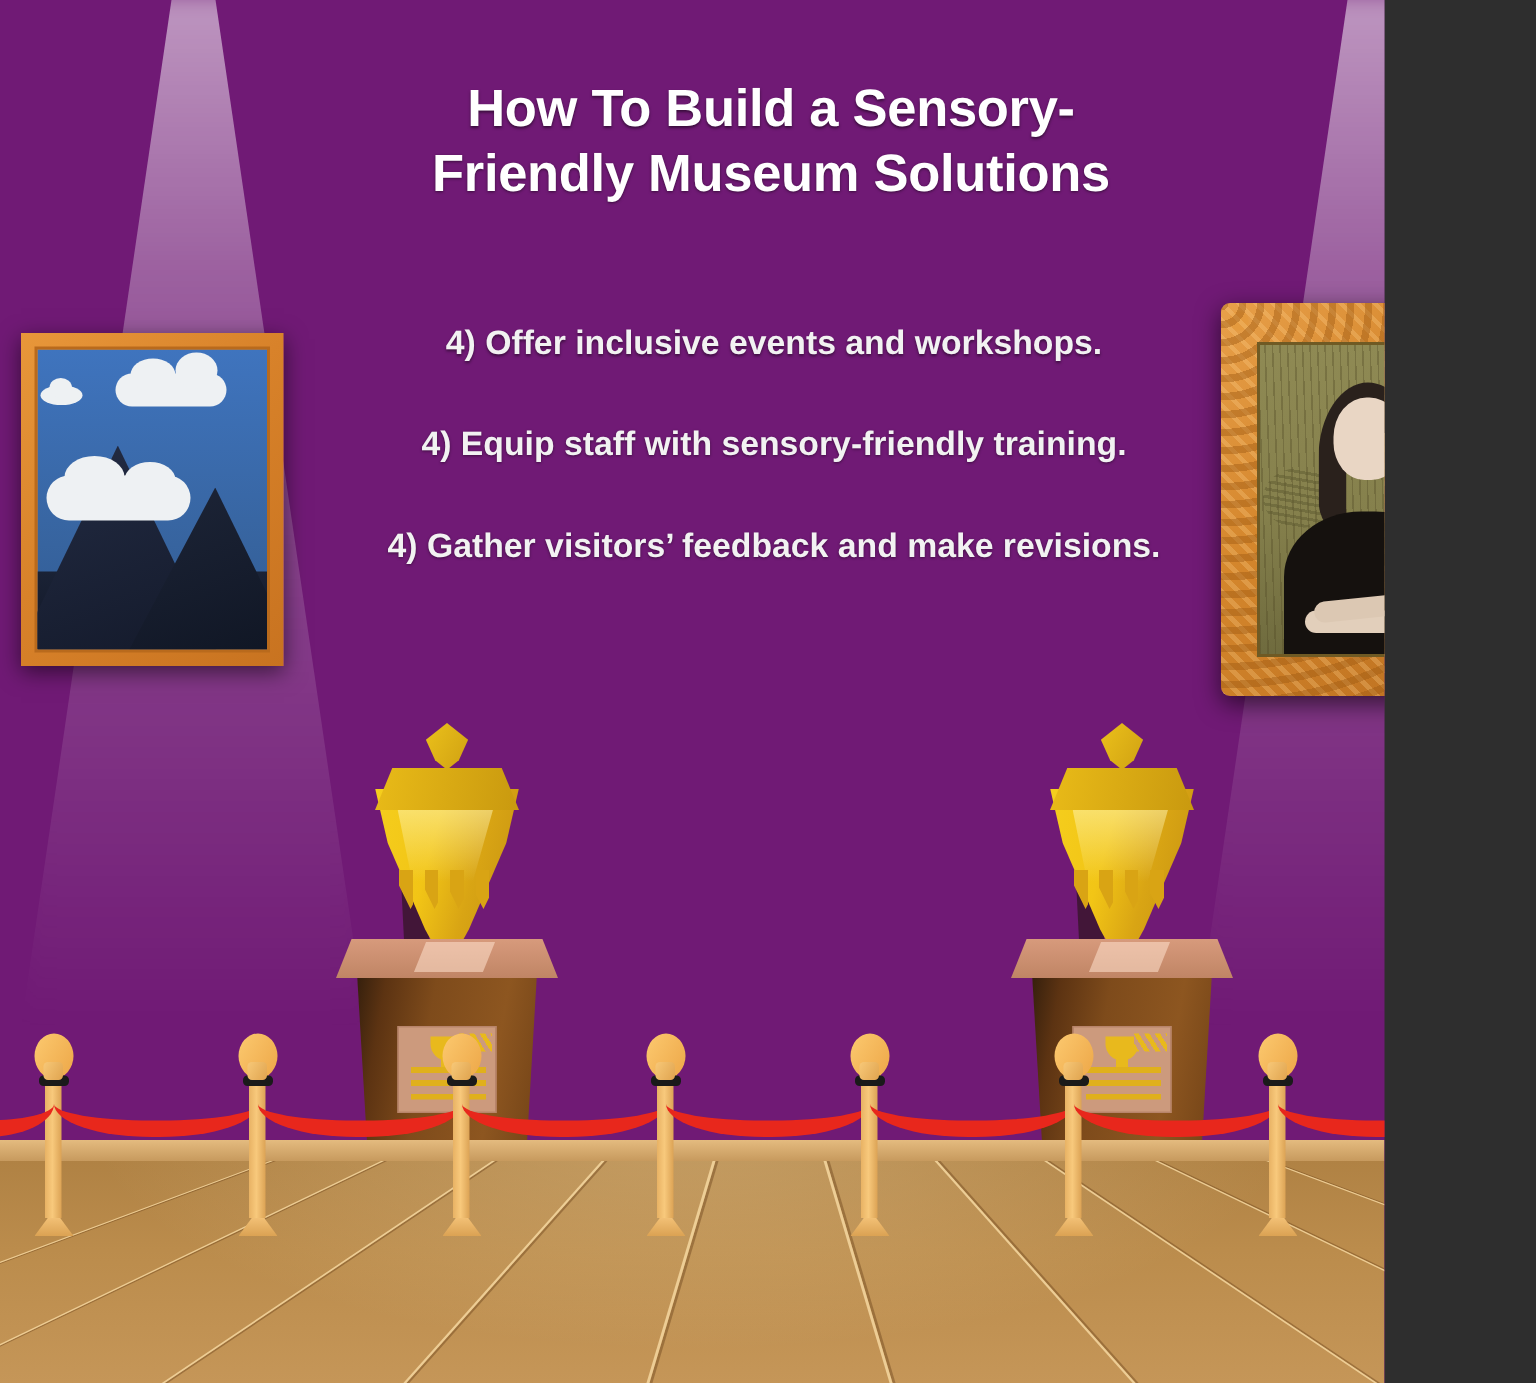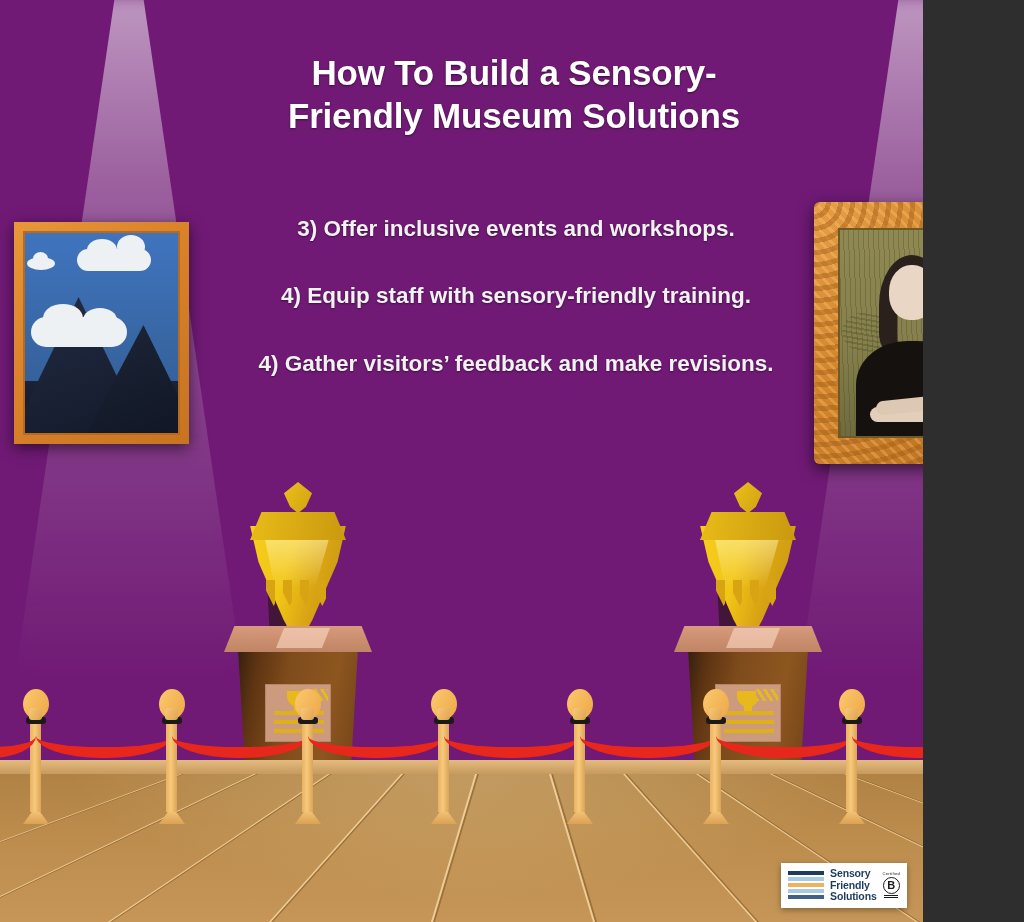--- a/index.html
+++ b/index.html
@@ -305,21 +305,21 @@
 
   <div class="spot left"></div>
   <div class="spot right"></div>
 
   <div class="title">
     <div>How To Build a Sensory-</div>
     <div>Friendly Museum Solutions</div>
   </div>
 
   <div class="steps">
-    <div class="step">3) Offer inclusive events and workshops.</div>
+    <div class="step">4) Offer inclusive events and workshops.</div>
     <div class="step">4) Equip staff with sensory-friendly training.</div>
     <div class="step">4) Gather visitors’ feedback and make revisions.</div>
   </div>
 
   <div class="painting pl">
     <div class="frame">
       <div class="inner">
         <div class="mtn base"></div>
         <div class="mtn a"></div>
         <div class="mtn b"></div>
@@ -466,33 +466,14 @@
       <div class="post" style="left: 980px;">
         <div class="ball"></div>
         <div class="collar"></div>
         <div class="shaft"></div>
         <div class="foot"></div>
       </div>
       <div class="rope" style="left: -60px; width: 96px; bottom: 66px;"></div>
       <div class="rope" style="left: 988px; width: 120px; bottom: 66px;"></div>
     </div>
 
-  <div class="logo">
-    <div class="logo-bars" id="logo-bars">
-        <i style="background: rgb(31, 58, 95);"></i>
-        <i style="background: rgb(169, 202, 228);"></i>
-        <i style="background: rgb(240, 178, 89);"></i>
-        <i style="background: rgb(169, 202, 228);"></i>
-        <i style="background: rgb(63, 97, 134);"></i>
-      </div>
-    <div class="logo-text">
-      <div>Sensory</div>
-      <div>Friendly</div>
-      <div>Solutions</div>
-    </div>
-    <div class="bcorp">
-      <div class="cert">Certified</div>
-      <div class="circle">B</div>
-      <div class="pedestal-bar"></div>
-    </div>
-  </div>
 
 </div>
 
 </body></html>

